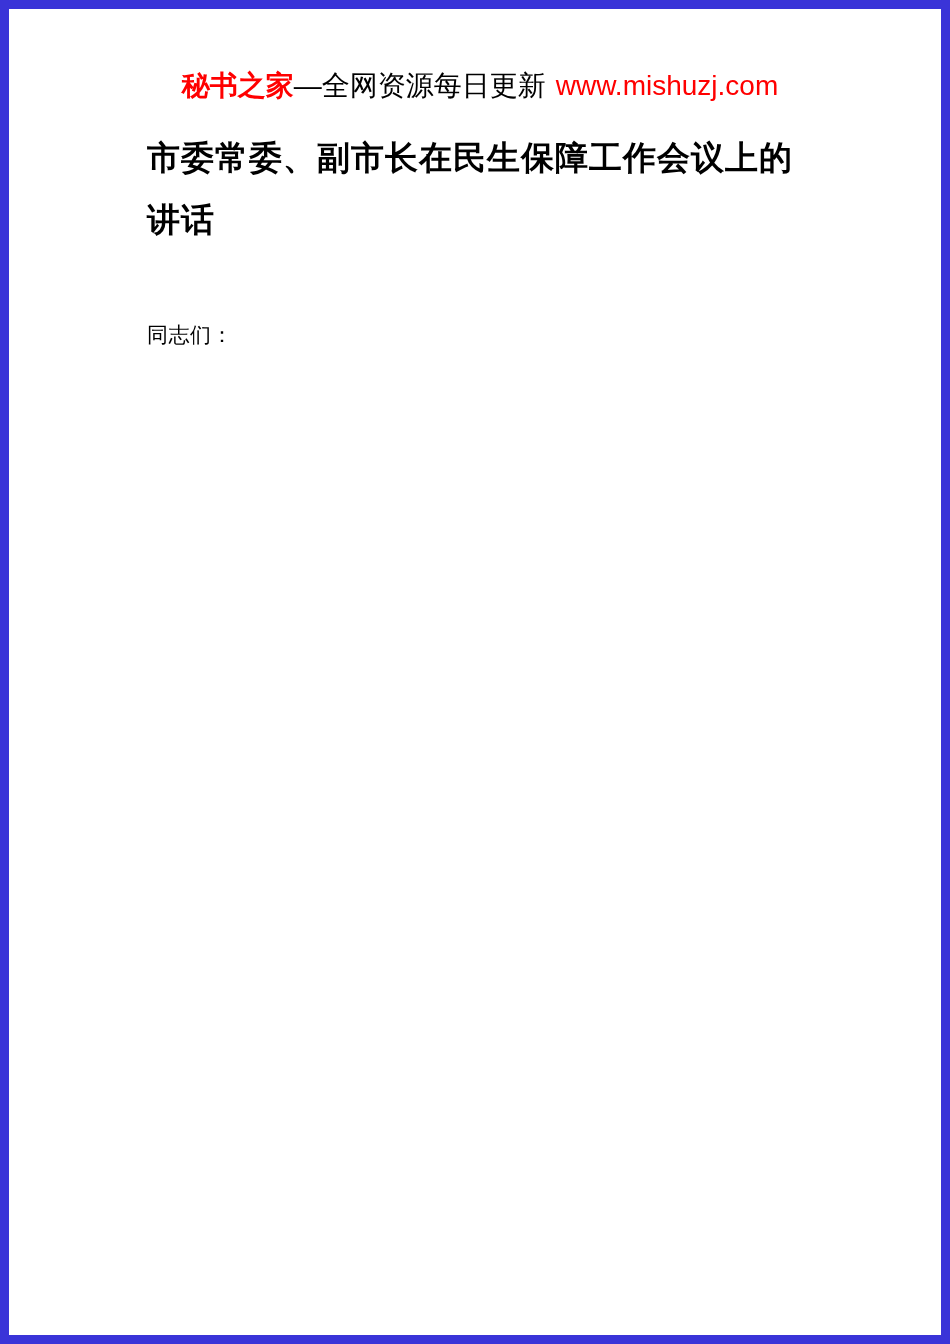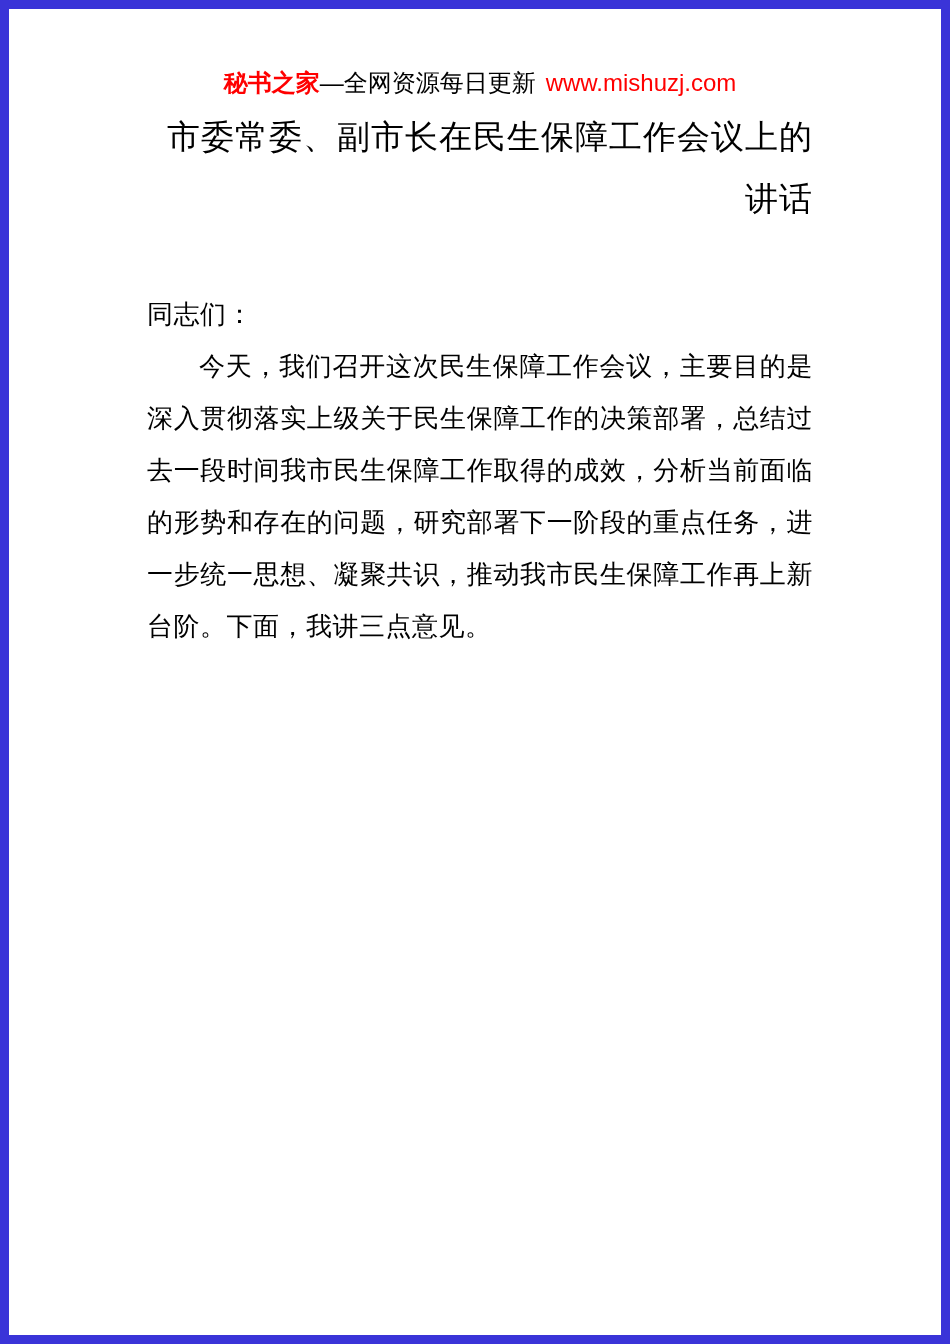--- a/index.html
+++ b/index.html
@@ -18,48 +18,48 @@
   }
   .page {
     background: #ffffff;
     width: 100%;
     height: 100%;
     padding: 58px 128px 60px 138px;
     overflow: hidden;
   }
   .site-header {
     text-align: center;
-    font-size: 24px;
+    font-size: 28px;
     color: #000000;
-    margin-bottom: 7px;
+    margin-bottom: 22px;
     white-space: nowrap;
   }
   .site-header .site-name {
     color: #ff0000;
     font-weight: bold;
     font-family: "Liberation Serif", "DejaVu Serif", serif;
   }
   .site-header .tagline {
     color: #000000;
   }
   .site-header .url {
     color: #ff0000;
     margin-left: 10px;
   }
   .doc-title {
     font-size: 33px;
-    font-weight: normal;
+    font-weight: bold;
     color: #000000;
-    text-align: right;
+    text-align: left;
     line-height: 62px;
     margin: 0 0 58px 0;
     letter-spacing: 1px;
   }
   .para {
-    font-size: 26px;
+    font-size: 21px;
     color: #000000;
     line-height: 52px;
     margin: 0;
     text-align: justify;
     text-justify: inter-ideograph;
     letter-spacing: 0.5px;
   }
   .para.indent {
     text-indent: 2em;
   }
@@ -75,18 +75,17 @@
   <div class="page">
 
     <div class="site-header">
       <span class="site-name">秘书之家</span><span class="tagline">—全网资源每日更新</span><span class="url">www.mishuzj.com</span>
     </div>
 
     <h1 class="doc-title">市委常委、副市长在民生保障工作会议上的讲话</h1>
 
     <p class="para salutation">同志们：</p>
 
-    <p class="para indent">今天，我们召开这次民生保障工作会议，主要目的是深入贯彻落实上级关于民生保障工作的决策部署，总结过去一段时间我市民生保障工作取得的成效，分析当前面临的形势和存在的问题，研究部署下一阶段的重点任务，进一步统一思想、凝聚共识，推动我市民生保障工作再上新台阶。下面，我讲三点意见。</p>
 
 
 
   </div>
 </div>
 
 </body></html>

